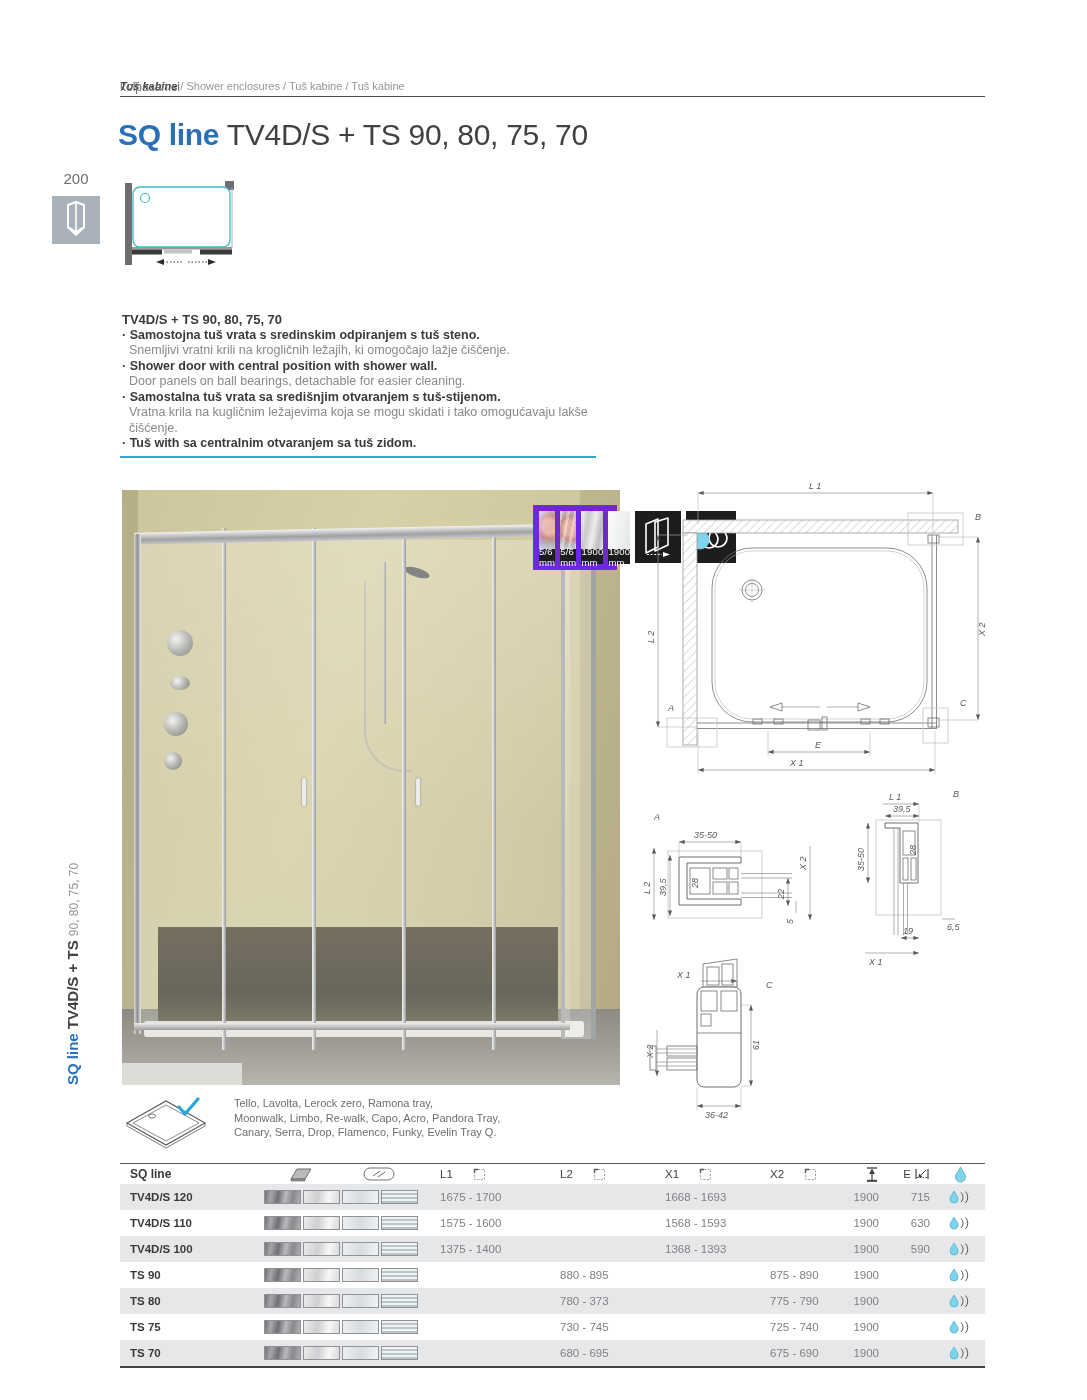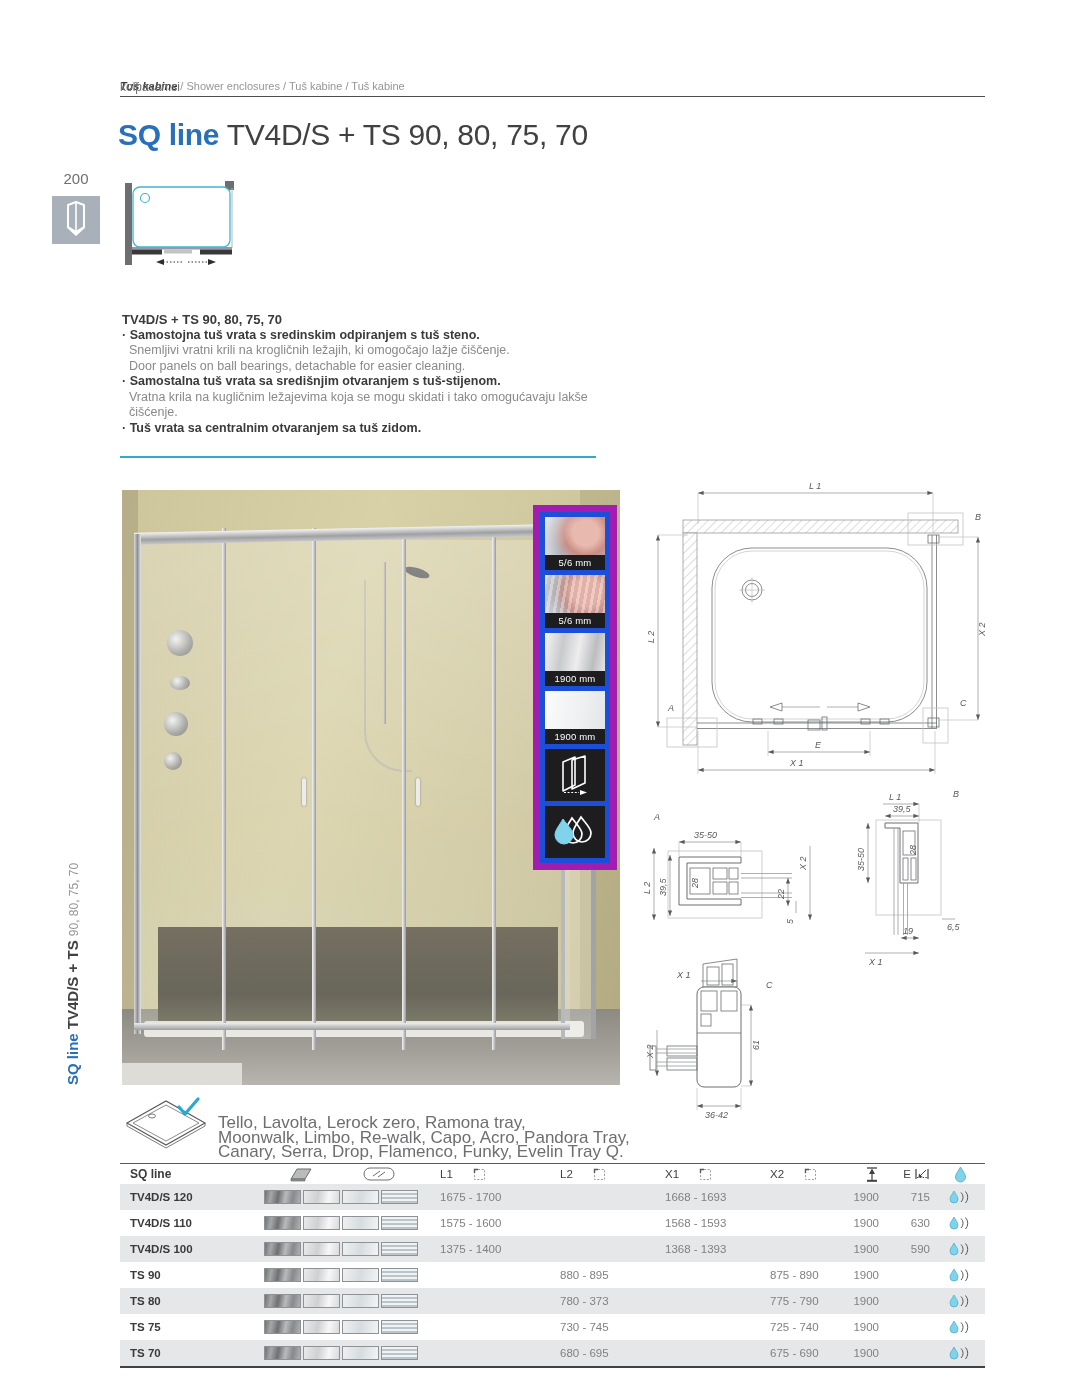--- a/index.html
+++ b/index.html
@@ -53,22 +53,22 @@
   .handle{position:absolute;width:4px;height:28px;border-radius:2px;background:#ececec;box-shadow:0 0 2px #777;}
   .enc-track{position:absolute;left:0;right:26px;bottom:20px;height:7px;
     background:linear-gradient(180deg,#ededed,#9c9d9f);}
   .fx-rail{position:absolute;left:261px;top:72px;width:3px;height:162px;background:linear-gradient(90deg,#d6d6d6,#8d8d8d);}
   .fx-head{position:absolute;left:282px;top:78px;width:26px;height:9px;border-radius:50%;background:#5e5e5c;transform:rotate(18deg);}
   .fx-hose{position:absolute;left:242px;top:90px;width:46px;height:190px;border-left:2px solid #b9b7ad;
     border-bottom:2px solid #b9b7ad;border-bottom-left-radius:40px;opacity:.8;}
   .knob{position:absolute;border-radius:50%;background:radial-gradient(circle at 35% 35%,#f0f0ee,#9a9a96 60%,#6f6f6b);}
 
   
-  .features{left:533px;top:505px;width:84px;background:#1d4ed8;border:7px solid #a21caf;
-    padding:5px;box-sizing:border-box;display:flex;flex-direction:column;gap:5px;}
+  .features{left:533px;top:505px;width:84px;background:#6d28d9;border:1px solid #a21caf;
+    padding:5px;box-sizing:border-box;display:flex;flex-direction:row;gap:5px;}
   .tile{width:100%;}
   .tile .img{width:100%;height:38px;}
   .tile .lab{width:100%;height:15px;background:#1d1d1f;color:#fff;font-size:9.5px;
     display:flex;align-items:center;justify-content:center;letter-spacing:.2px;}
   .img-face{background:linear-gradient(120deg,rgba(255,255,255,.55),rgba(255,255,255,0) 45%),
     radial-gradient(circle at 68% 42%,#e8b9ae 0 28%,#c98d85 48%,#b3b5bd 72%,#cfd4da 100%);}
   .img-face2{background:repeating-linear-gradient(100deg,rgba(255,255,255,.35) 0 3px,rgba(255,255,255,0) 3px 7px),
     radial-gradient(circle at 70% 45%,#e3b0a6 0 30%,#c4908a 50%,#b7bac1 75%,#d4d8dd 100%);}
   .img-gray{background:linear-gradient(100deg,#f5f5f5,#c9cacc 30%,#ededee 55%,#bcbdbf 80%,#e5e5e6);}
   .img-clear{background:linear-gradient(100deg,#fbfbfb,#eef0f1 60%,#e3e6e8);}
@@ -77,21 +77,21 @@
   
   .dim-label{font-style:italic;font-size:9px;fill:#58595b;}
   .dim-line{stroke:#8a8c8e;stroke-width:0.7;fill:none;}
   .tick{stroke:#b5b7b9;stroke-width:0.6;}
   .prof{stroke:#6d6e70;stroke-width:1;fill:#fff;}
   .prof-t{stroke:#6d6e70;stroke-width:0.8;fill:none;}
   .callout{stroke:#c3c4c6;stroke-width:0.8;fill:none;}
   .glassln{stroke:#97999c;stroke-width:0.8;}
 
   
-  .traytext{left:218px;top:1096px;font-size:17px;line-height:14.5px;color:#6d6e70;margin-top:20px;}
+  .traytext{left:234px;top:1096px;font-size:11px;line-height:14.5px;color:#6d6e70;}
 
   
   .tbl{left:120px;top:1163px;width:865px;border-top:1.5px solid #58595b;border-bottom:2px solid #414042;}
   .trow{display:grid;grid-template-columns:142px 158px 120px 105px 105px 95px 42px 48px 50px;
         align-items:center;height:26px;font-size:11.5px;color:#808184;}
   .trow.head{height:20px;color:#414042;}
   .trow.alt{background:#e6e7e8;}
   .c-name{font-weight:bold;color:#3a3a3c;padding-left:10px;font-size:11.5px;}
   .head .c-name{font-size:12px;}
   .c-dim{padding-left:20px;display:flex;align-items:center;gap:20px;}
@@ -154,24 +154,25 @@
       <polygon points="39,81 31,84 39,87" fill="#2e2e30"></polygon>
       <line x1="63" y1="84" x2="83" y2="84" stroke="#2e2e30" stroke-width="1" stroke-dasharray="1.5,2"></line>
       <polygon points="83,81 91,84 83,87" fill="#2e2e30"></polygon>
     </svg>
   </div>
 
   <div class="abs desc">
     <div class="head">TV4D/S + TS 90, 80, 75, 70</div>
     <div class="b"><span>·</span> <span>Samostojna tuš vrata s sredinskim odpiranjem s tuš steno.</span></div>
     <div class="s">Snemljivi vratni krili na krogličnih ležajih, ki omogočajo lažje čiščenje.</div>
+    <div class="b"><span>·</span> <span>Shower door with central position with shower wall.</span></div>
     <div class="s">Door panels on ball bearings, detachable for easier cleaning.</div>
     <div class="b"><span>·</span> <span>Samostalna tuš vrata sa središnjim otvaranjem s tuš-stijenom.</span></div>
     <div class="s">Vratna krila na kugličnim ležajevima koja se mogu skidati i tako omogućavaju lakše čišćenje.</div>
-    <div class="b"><span>·</span> <span>Tuš vrata sa centralnim otvaranjem sa tuš zidom.</span></div>
+    <div class="b"><span>·</span> <span>Tuš with sa centralnim otvaranjem sa tuš zidom.</span></div>
   </div>
   <div class="abs cyanrule"></div>
 
   <div class="abs photo">
     <div class="ph-leftwall"></div>
     <div class="ph-rightwall"></div>
     <div class="ph-floor"></div>
     <div class="ph-floor-hl"></div>
     <div class="ph-trayfloor"></div>
     <div class="ph-rim"></div>

